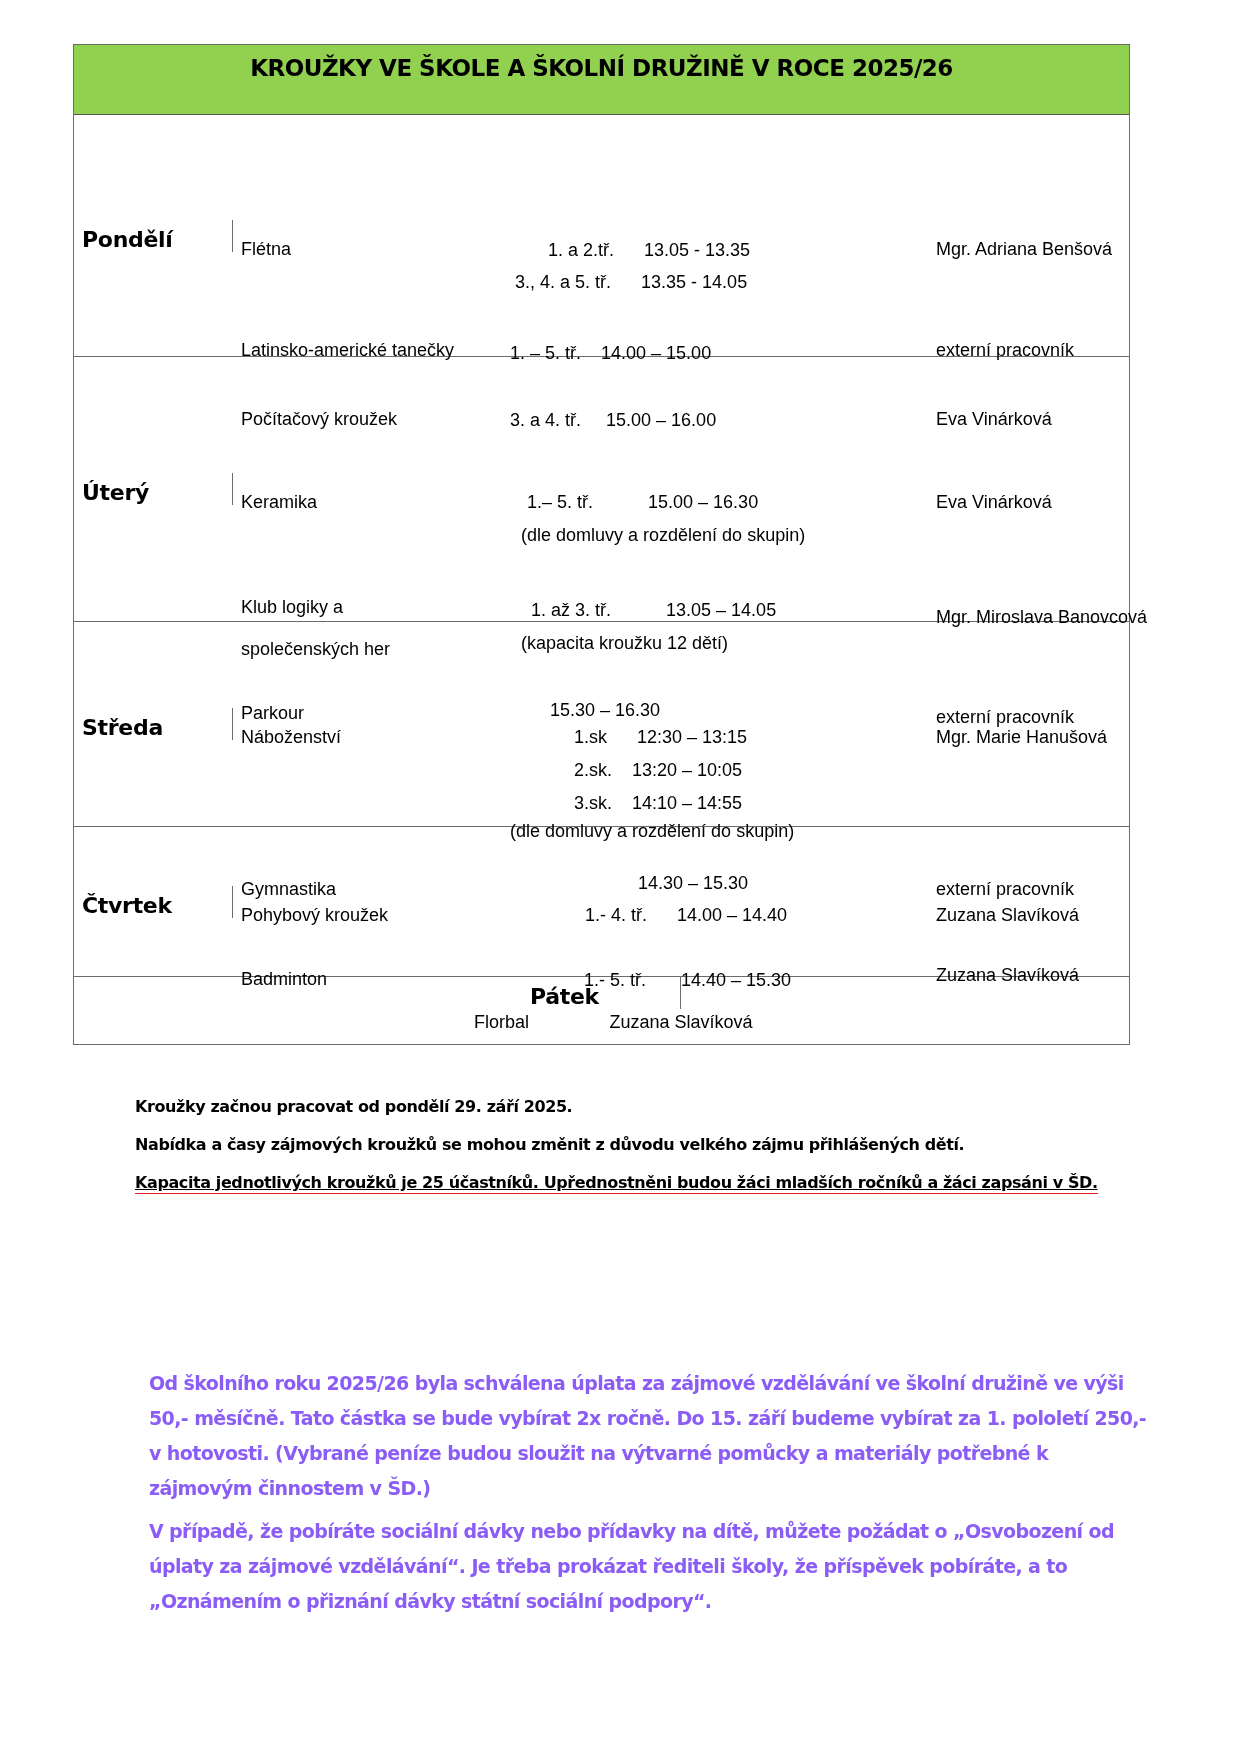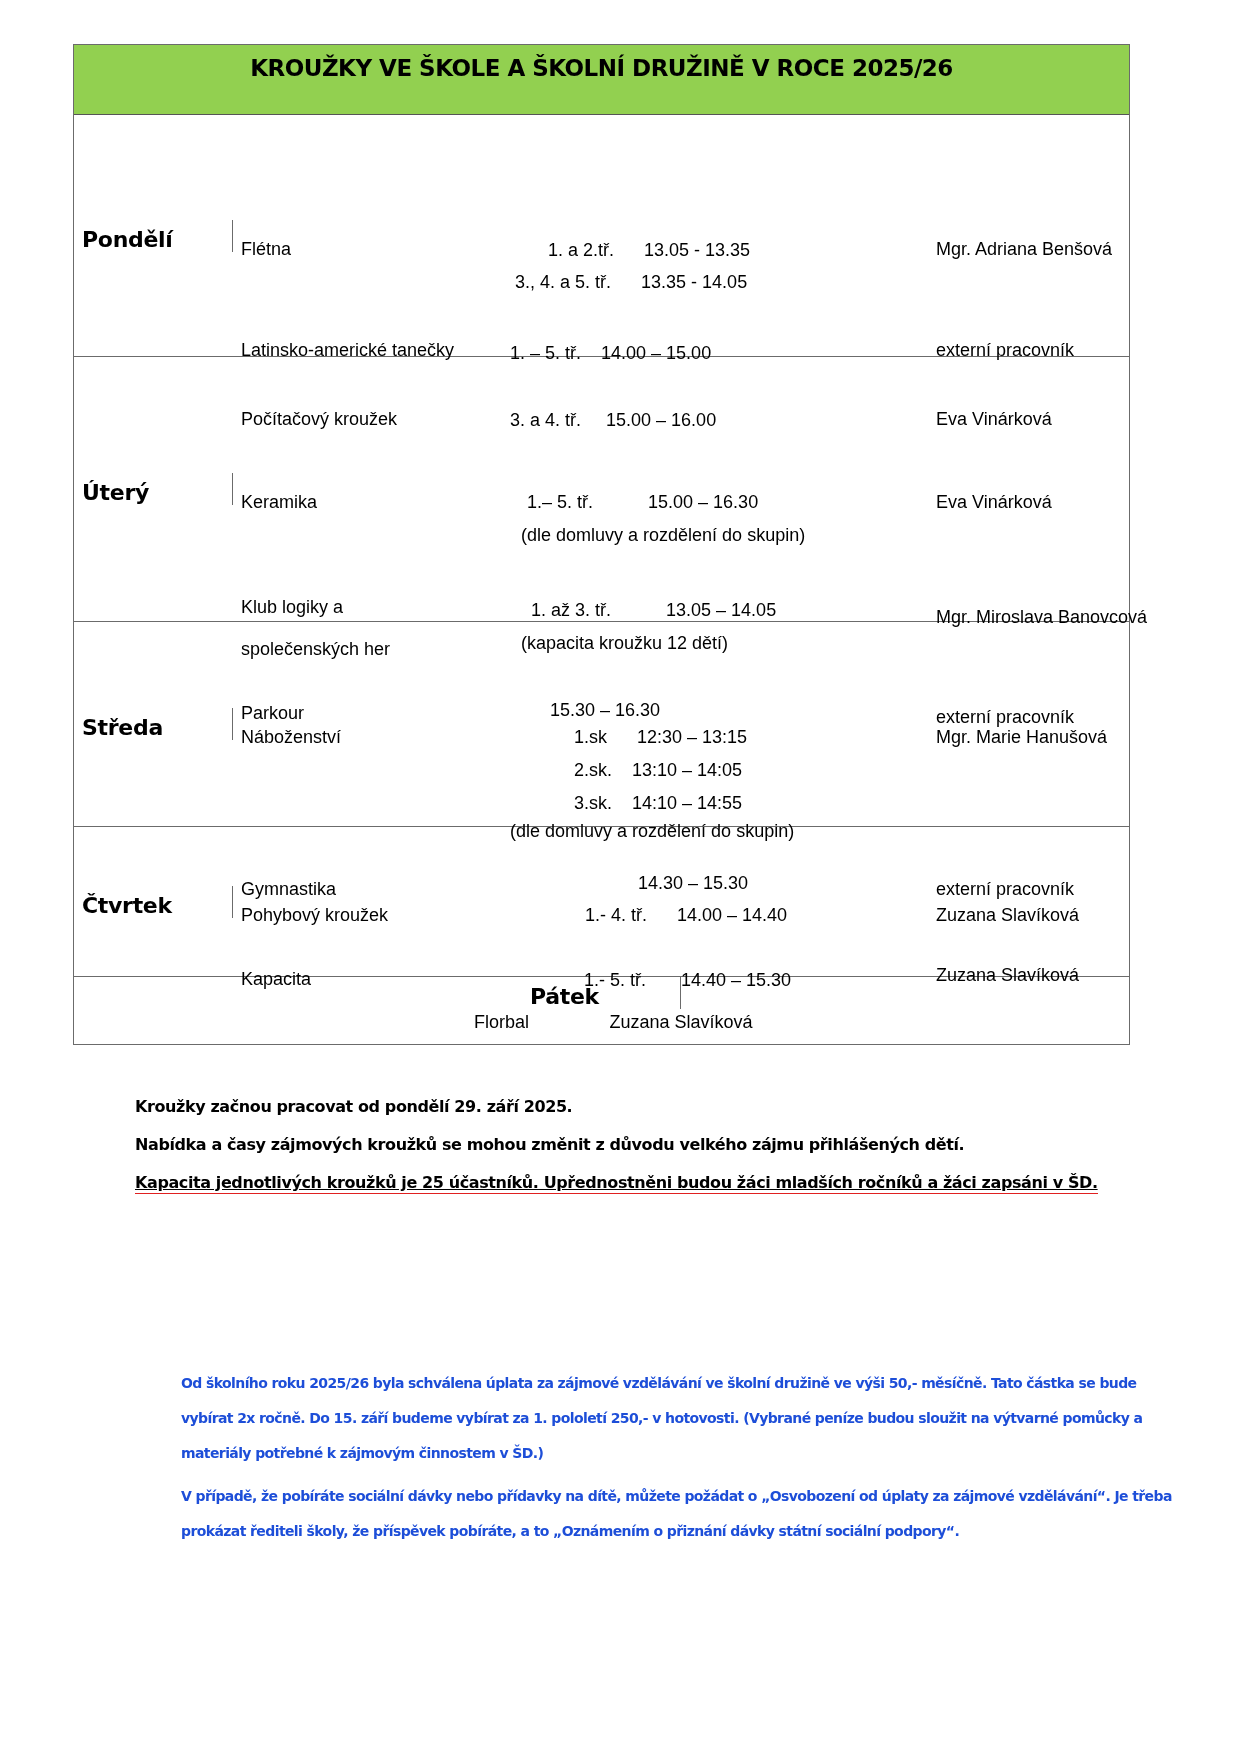--- a/index.html
+++ b/index.html
@@ -12,21 +12,21 @@
   .c-day { width:159px; border-right:1.5px solid #6b6b6b; box-sizing:border-box; padding:7px 0 0 8px; font-family:"DejaVu Sans", sans-serif; font-weight:bold; font-size:22px; letter-spacing:-0.3px; }
   .c-act { width:271px; background:#fde047; border-right:1.5px solid #6b6b6b; box-sizing:border-box; position:relative; }
   .c-time { width:424px; border-right:1.5px solid #6b6b6b; box-sizing:border-box; position:relative; }
   .c-teach { flex:1; position:relative; }
   .t { position:absolute; font-size:18px; white-space:pre; font-family:"Liberation Sans", sans-serif; }
   .act .t, .c-act .t { left:8px; }
   .c-teach .t { left:8px; }
   .notes { position:absolute; left:135px; width:990px; font-family:"DejaVu Sans", sans-serif; font-weight:bold; font-size:16px; line-height:30px; letter-spacing:-0.4px; }
   .notes p { margin:0 0 8px 0; }
   .ul { text-decoration:underline; text-decoration-color:#000; border-bottom:1.5px solid #e02020; padding-bottom:1px; }
-  .red { position:absolute; left:149px; width:1000px; color:#1d4ed8; font-family:"DejaVu Sans", sans-serif; font-weight:bold; font-size:14px; line-height:35px; letter-spacing:-0.6px;margin-left:32px; }
+  .red { position:absolute; left:149px; width:1000px; color:#8b5cf6; font-family:"DejaVu Sans", sans-serif; font-weight:bold; font-size:19px; line-height:35px; letter-spacing:-0.6px; }
   .red p { margin:0 0 8px 0; }
 </style>
 </head>
 <body>
 
 <div class="tbl">
   <div class="hdr">
     <span>KROUŽKY VE ŠKOLE A ŠKOLNÍ DRUŽINĚ V ROCE 2025/26</span>
   </div>
 
@@ -73,36 +73,36 @@
   </div>
 
   <div class="row" style="height:205px">
     <div class="c-day">Středa</div>
     <div class="c-act">
       <span class="t" style="top:3px">Náboženství</span>
       <span class="t" style="top:155px">Gymnastika</span>
     </div>
     <div class="c-time">
       <span class="t" style="top:3px;left:70px">1.sk      12:30 – 13:15</span>
-      <span class="t" style="top:36px;left:70px">2.sk.    13:10 – 14:05</span>
+      <span class="t" style="top:36px;left:70px">2.sk.    13:20 – 10:05</span>
       <span class="t" style="top:69px;left:70px">3.sk.    14:10 – 14:55</span>
       <span class="t" style="top:97px;left:6px">(dle domluvy a rozdělení do skupin)</span>
       <span class="t" style="top:149px;left:134px">14.30 – 15.30</span>
     </div>
     <div class="c-teach">
       <span class="t" style="top:3px">Mgr. Marie Hanušová</span>
       <span class="t" style="top:155px">externí pracovník</span>
     </div>
   </div>
 
   <div class="row" style="height:150px">
     <div class="c-day">Čtvrtek</div>
     <div class="c-act">
       <span class="t" style="top:3px">Pohybový kroužek</span>
-      <span class="t" style="top:67px">Kapacita</span>
+      <span class="t" style="top:67px">Badminton</span>
     </div>
     <div class="c-time">
       <span class="t" style="top:3px;left:81px">1.- 4. tř.      14.00 – 14.40</span>
       <span class="t" style="top:68px;left:80px">1.- 5. tř.       14.40 – 15.30</span>
     </div>
     <div class="c-teach">
       <span class="t" style="top:3px">Zuzana Slavíková</span>
       <span class="t" style="top:63px">Zuzana Slavíková</span>
     </div>
   </div>

